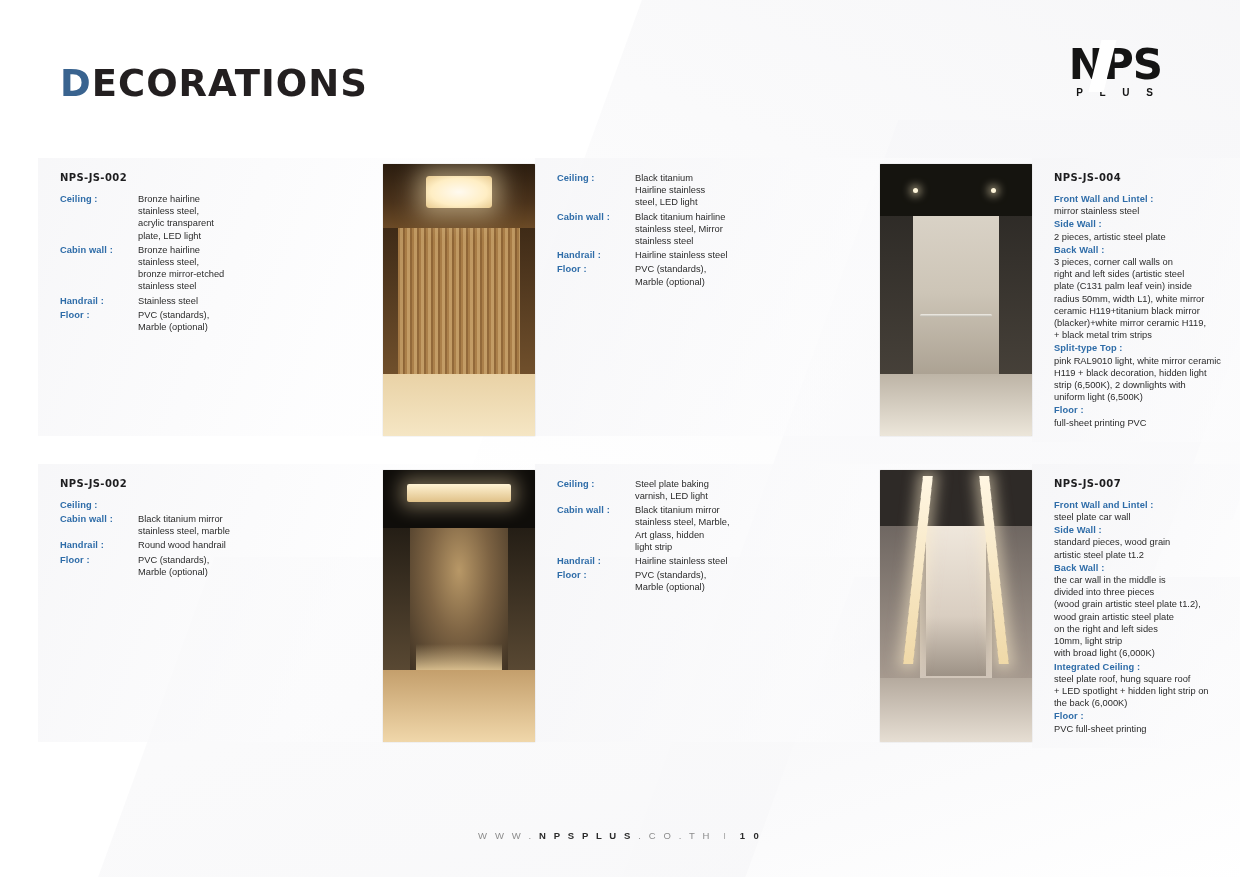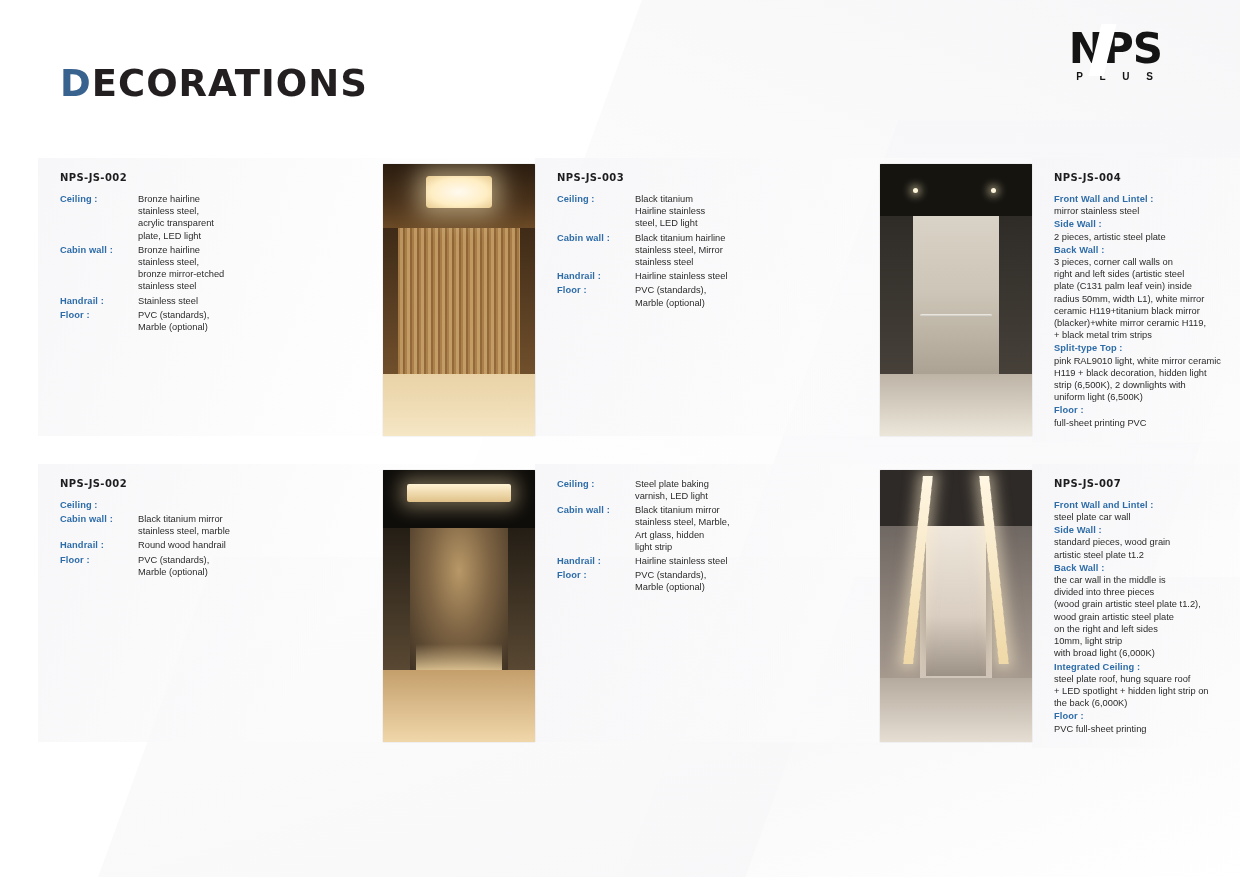--- a/index.html
+++ b/index.html
@@ -50,21 +50,21 @@
   .bg-shape.s4 {
     bottom: 0px; right: -80px;
     width: 520px; height: 300px;
     background: linear-gradient(160deg, #f6f6f8 0%, #ffffff 100%);
     transform: skewX(-20deg);
   }
 
   
   .logo {
     position: absolute;
-    top: 28px;
+    top: 44px;
     right: 78px;
     text-align: right;
     line-height: 1;
   }
   .logo .mark {
     font-family: "DejaVu Sans", sans-serif;
     font-weight: 700;
     font-size: 42px;
     letter-spacing: -1px;
     color: #141414;
@@ -352,21 +352,20 @@
             <div class="backwall"></div>
             <div class="ceil"></div>
             <div class="lightpanel"></div>
             <div class="floor"></div>
           </div>
         </div>
       </div>
 
       <div class="card">
         <div class="text">
-          <div class="code">NPS-JS-003</div>
           <div class="spec">
             <span class="lbl">Ceiling :</span>
             <span class="val">Black titanium
 Hairline stainless
 steel, LED light</span>
           </div>
           <div class="spec">
             <span class="lbl">Cabin wall :</span>
             <span class="val">Black titanium hairline
 stainless steel, Mirror
@@ -540,14 +539,21 @@
             <span class="val">PVC full-sheet printing</span>
           </div>
         </div>
 
       </div>
 
     </div>
 
   </div>
 
+  <div class="footer">
+    <span>W W W .</span>
+    <span class="brand">N P S P L U S</span>
+    <span>. C O . T H</span>
+    <span class="sep">I</span>
+    <span class="pg">1 0</span>
+  </div>
 
 </div>
 
 </body></html>

